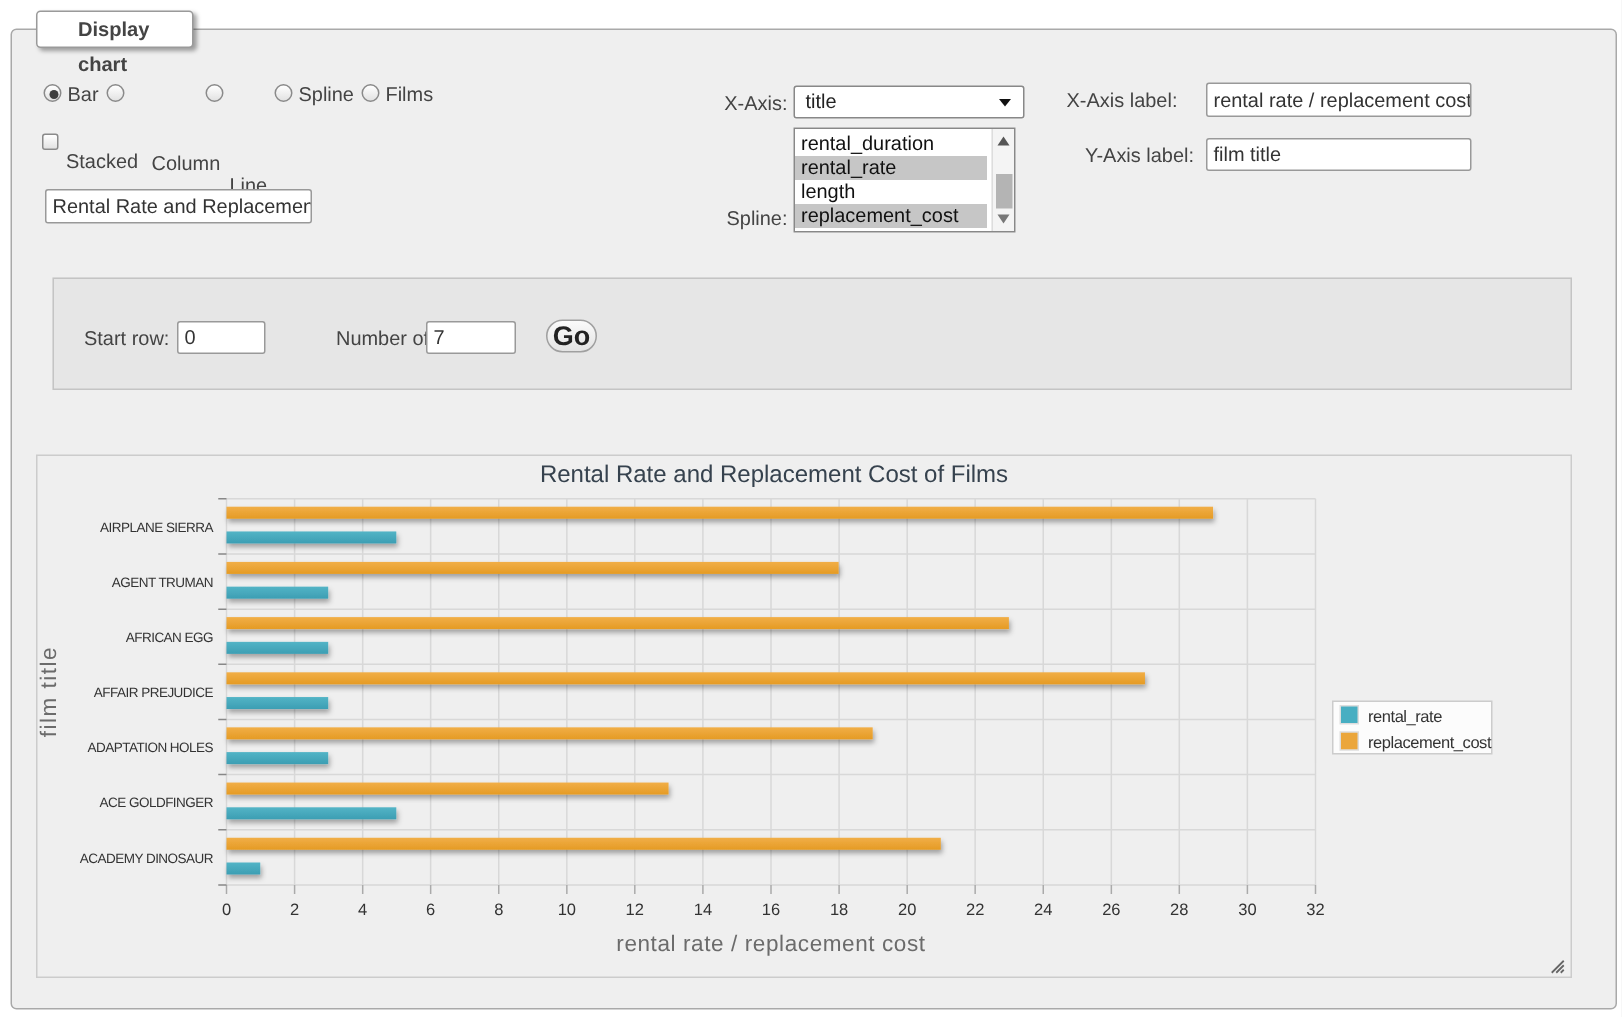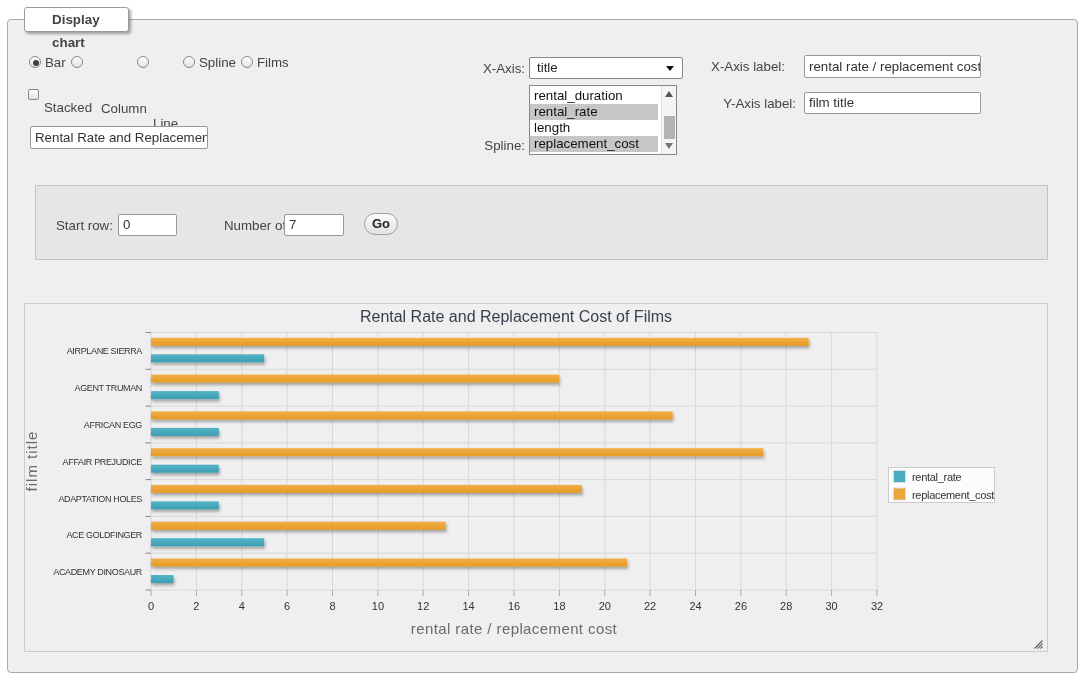--- a/index.html
+++ b/index.html
@@ -6,21 +6,21 @@
 body { width:1081px; height:681px; background:#ffffff; font-family:"Liberation Sans", sans-serif; position:relative; overflow:hidden; }
 .abs { position:absolute; }
 .fieldset { left:7px; top:19px; width:1071px; height:654px; background:#efefef; border:1px solid #a9a9a9; border-radius:4px; }
 .legendbox { left:24px; top:7px; width:105px; height:25px; background:#ffffff; border:1px solid #9a9a9a; border-radius:3px; box-shadow:2px 2px 3px rgba(0,0,0,0.35); font-size:13.4px; font-weight:bold; color:#444444; line-height:23px; padding-left:27px; }
 .lbl { font-size:13.3px; color:#444444; white-space:nowrap; }
 .rad { width:12px; height:12px; border:1px solid #8a8a8a; border-radius:50%; background:linear-gradient(#ffffff,#e2e2e2); }
 .rad.on::after { content:""; position:absolute; left:3px; top:3px; width:6px; height:6px; background:#3f3f3f; border-radius:50%; }
 .chk { width:11px; height:11px; border:1px solid #8a8a8a; border-radius:2px; background:linear-gradient(#ffffff,#e2e2e2); }
 .tin { background:#ffffff; border:1px solid #999999; border-radius:2px; font-size:13.3px; color:#333333; padding-left:4px; white-space:nowrap; overflow:hidden; }
 .panel { left:35px; top:185px; width:1013px; height:75px; background:#e6e6e6; border:1px solid #c4c4c4; }
-.gobtn { left:364px; top:213px; width:34px; height:22px; border:1px solid #a0a0a0; border-radius:11px; background:linear-gradient(#fbfbfb,#e3e3e3); font-size:13px; font-weight:bold; color:#222222; text-align:center; line-height:20px; }
+.gobtn { left:364px; top:213px; width:34px; height:22px; border:1px solid #a0a0a0; border-radius:11px; background:linear-gradient(#fbfbfb,#e3e3e3); font-size:18px; font-weight:bold; color:#222222; text-align:center; line-height:20px; }
 .chartbox { left:24px; top:303px; width:1024px; height:349px; background:#efefef; border:1px solid #cccccc; }
 .sel { left:529px; top:57px; width:154px; height:22px; background:#ffffff; border:1px solid #888888; border-radius:2px; font-size:13.3px; color:#222222; line-height:20px; padding-left:7px; }
 .sel .arr { position:absolute; right:8px; top:8px; width:0; height:0; border-left:4px solid transparent; border-right:4px solid transparent; border-top:5px solid #111111; }
 .listbox { left:529px; top:85px; width:148px; height:70px; background:#ffffff; border:1px solid #888888; padding-top:2px; }
 .li { height:16px; font-size:13.3px; color:#111111; line-height:15px; padding-left:4px; white-space:nowrap; width:128px; }
 .li.on { background:#c6c6c6; }
 .sbar { position:absolute; right:0; top:0; width:15px; height:68px; background:#f4f4f4; border-left:1px solid #dddddd; }
 .tri-up { position:absolute; left:3px; top:5px; width:0; height:0; border-left:4.5px solid transparent; border-right:4.5px solid transparent; border-bottom:6px solid #555555; }
 .tri-dn { position:absolute; left:3px; bottom:5px; width:0; height:0; border-left:4.5px solid transparent; border-right:4.5px solid transparent; border-top:6px solid #777777; }
 .thumb { position:absolute; left:1.5px; top:30px; width:11px; height:23px; background:#b4b4b4; }

